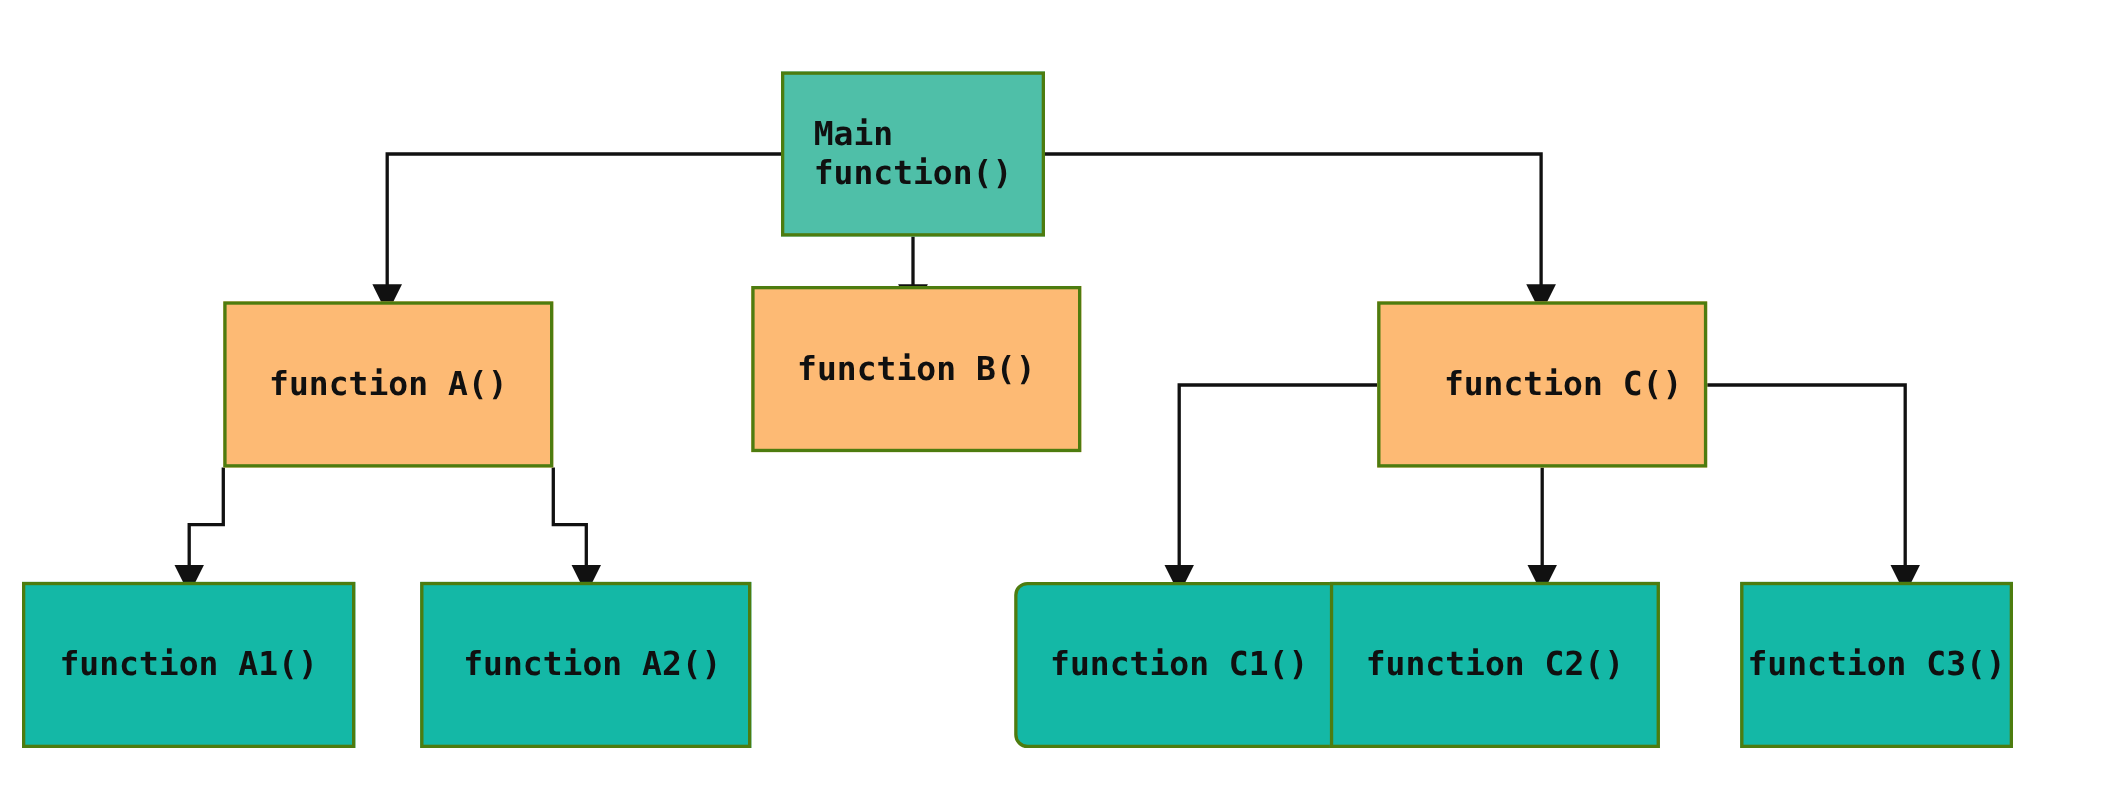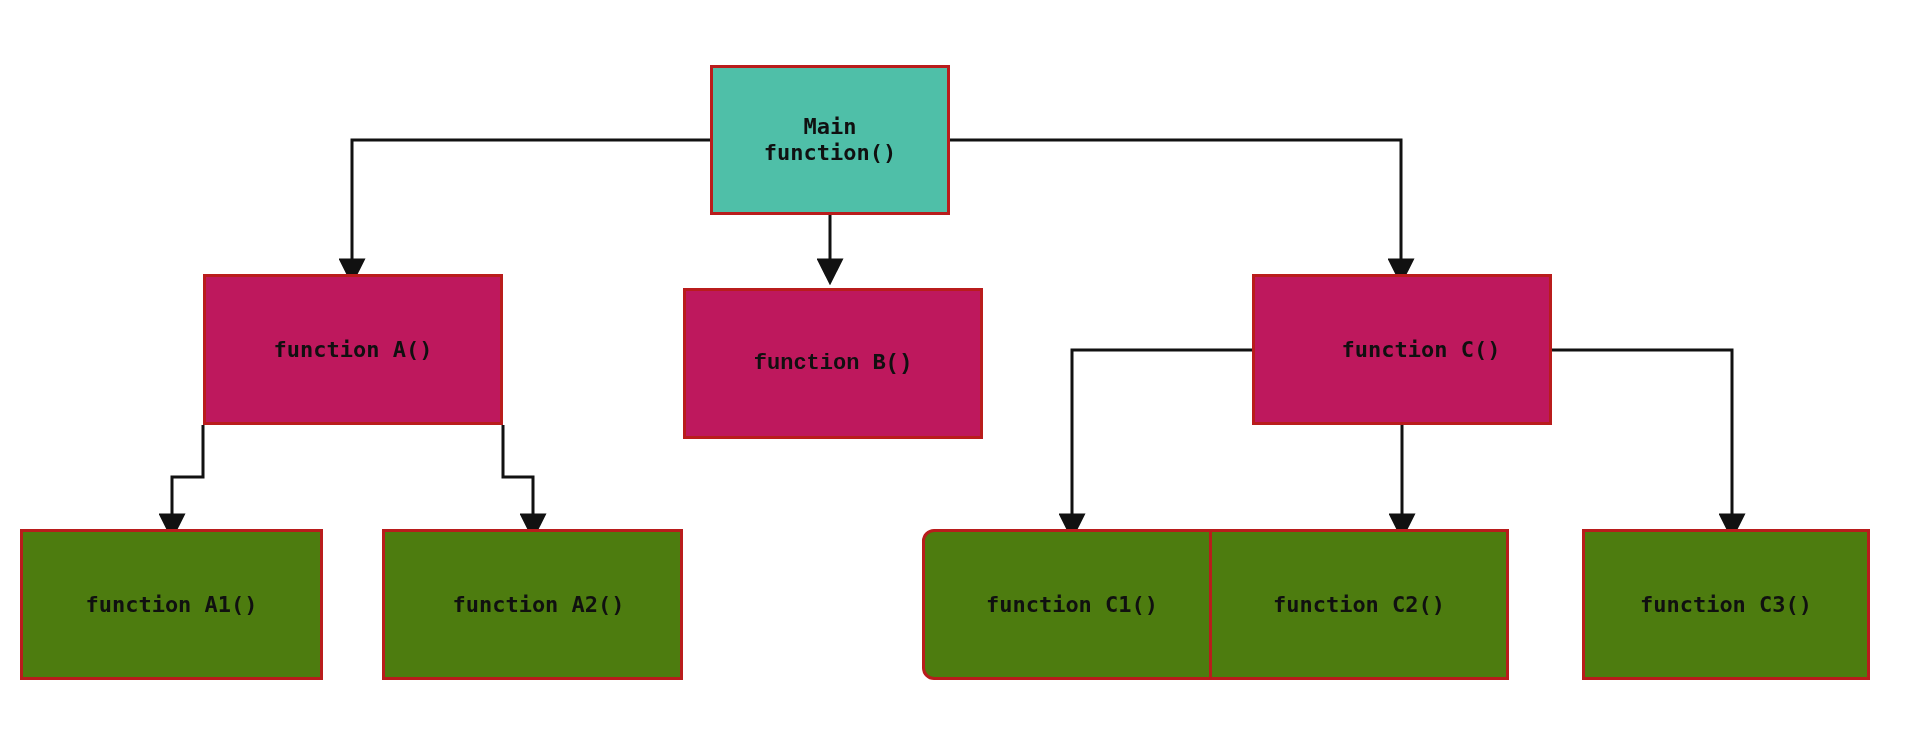--- a/index.html
+++ b/index.html
@@ -20,37 +20,36 @@
   #edges {
     position: absolute;
     left: 0;
     top: 0;
     width: 1918px;
     height: 732px;
   }
   .node {
     position: absolute;
     box-sizing: border-box;
-    border: 3px solid #b91c1c;
+    border: 3px solid #4d7c0f;
     display: flex;
     align-items: center;
     justify-content: center;
-    text-align: center;
     color: #101010;
     font-family: "DejaVu Sans Mono", monospace;
     font-weight: bold;
-    font-size: 22px;
+    font-size: 30px;
     line-height: 1.18;
     letter-spacing: 0px;
     white-space: pre-line;
     z-index: 2;
   }
   .node.root   { background: #4FBFA8; }
-  .node.level1 { background: #be185d; }
-  .node.level2 { background: #4d7c0f; }
+  .node.level1 { background: #fdba74; }
+  .node.level2 { background: #14b8a6; }
   .node-label {
     display: block;
     white-space: pre-line;
   }
 </style>
 </head>
 <body>
 
 <div id="canvas">
 
@@ -69,22 +68,22 @@
         <path d="M 1252 350 L 1072 350 L 1072 517" fill="none" stroke="#111111" stroke-width="3" marker-end="url(#arrowhead)"></path>
         <path d="M 1402 425 L 1402 517" fill="none" stroke="#111111" stroke-width="3" marker-end="url(#arrowhead)"></path>
         <path d="M 1552 350 L 1732 350 L 1732 517" fill="none" stroke="#111111" stroke-width="3" marker-end="url(#arrowhead)"></path>
       </g>
   </svg>
 
   <div id="nodes">
       <div class="node root" style="left: 710px; top: 65px; width: 240px; height: 150px;"><span class="node-label">Main
 function()</span></div>
       <div class="node level1" style="left: 203px; top: 274px; width: 300px; height: 151px;"><span class="node-label">function A()</span></div>
-      <div class="node level1" style="left: 683px; top: 288px; width: 300px; height: 151px; font-family: Liberation Mono, monospace;"><span class="node-label">function B()</span></div>
+      <div class="node level1" style="left: 683px; top: 260px; width: 300px; height: 151px;"><span class="node-label">function B()</span></div>
       <div class="node level1" style="left: 1252px; top: 274px; width: 300px; height: 151px; padding-left: 38px;"><span class="node-label">function C()</span></div>
       <div class="node level2" style="left: 20px; top: 529px; width: 303px; height: 151px;"><span class="node-label">function A1()</span></div>
       <div class="node level2" style="left: 382px; top: 529px; width: 301px; height: 151px; padding-left: 12px;"><span class="node-label">function A2()</span></div>
       <div class="node level2" style="left: 922px; top: 529px; width: 300px; height: 151px; border-radius: 12px;"><span class="node-label">function C1()</span></div>
       <div class="node level2" style="left: 1209px; top: 529px; width: 300px; height: 151px;"><span class="node-label">function C2()</span></div>
-      <div class="node level2" style="left: 1582px; top: 529px; width: 288px; height: 151px;"><span class="node-label">function C3()</span></div>
+      <div class="node level2" style="left: 1582px; top: 529px; width: 248px; height: 151px;"><span class="node-label">function C3()</span></div>
     </div>
 
 </div>
 
 </body></html>

